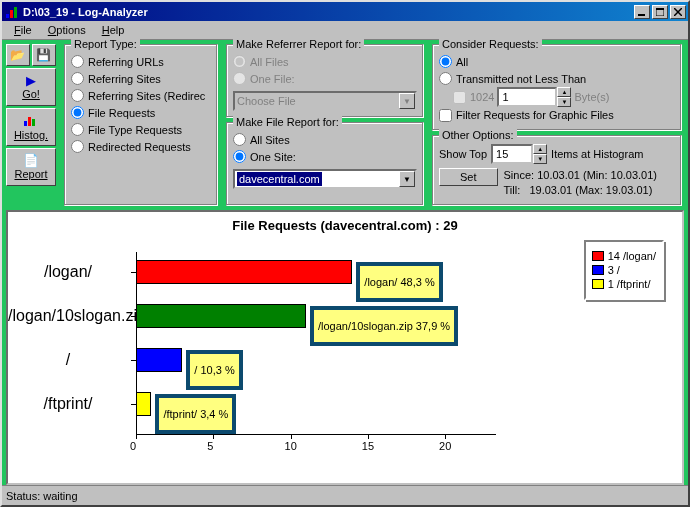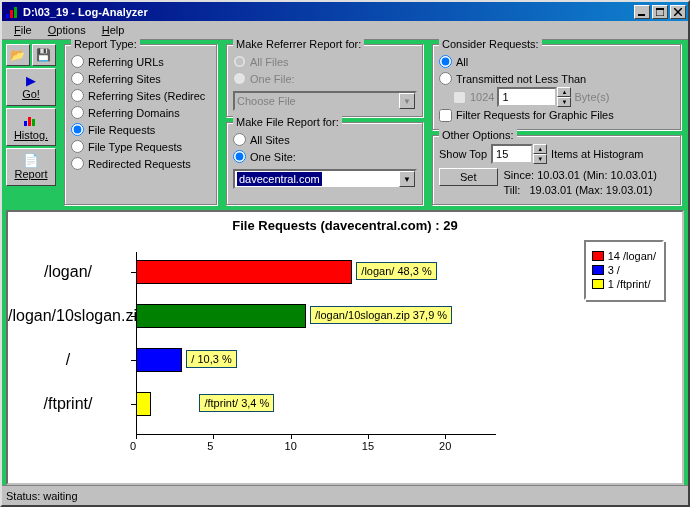--- a/index.html
+++ b/index.html
@@ -34,21 +34,21 @@
 .spin { flex: 1; background: #c0c0c0; border: 1px solid; border-color: #fff #404040 #404040 #fff; font-size: 6px; display: flex; align-items: center; justify-content: center; cursor: pointer; }
 .btn { background: #c0c0c0; border: 1px solid; border-color: #fff #404040 #404040 #fff; padding: 2px 20px; cursor: pointer; font-size: 11px; }
 .panels { display: flex; gap: 8px; flex: 1; }
 .chart-area { flex: 1; background: #fff; margin: 0 4px 0 4px; border: 2px inset #c0c0c0; position: relative; }
 .chart-title { font-weight: bold; font-size: 13px; text-align: center; padding: 6px 0 2px 0; }
 .legend { position: absolute; right: 18px; top: 28px; background: #fff; border: 2px solid; border-color: #808080 #fff #fff #808080; box-shadow: 2px 2px 0 #808080; padding: 7px 6px; font-size: 11px; }
 .legend-row { display: flex; align-items: center; gap: 4px; padding: 1px 0; }
 .legend-sw { width: 12px; height: 10px; border: 1px solid #000; }
 .ylabel { position: absolute; font-size: 16px; text-align: center; transform: translateY(-50%); }
 .bar { position: absolute; height: 24px; border: 1px solid #000; }
-.dlabel { position: absolute; background: #ffff80; border: 1px solid #0c4a6e; padding: 2px 4px; font-size: 11px; white-space: nowrap; }
+.dlabel { position: absolute; background: #ffff80; border: 4px solid #0c4a6e; padding: 10px 4px; font-size: 11px; white-space: nowrap; }
 .xaxis { position: absolute; bottom: 14px; font-size: 11px; }
 .statusbar { height: 20px; border-top: 1px solid #808080; display: flex; align-items: center; padding: 0 4px; font-size: 11px; background: #c0c0c0; }
 .axis-line { position: absolute; background: #000; }
 .tick { position: absolute; width: 1px; height: 5px; background: #000; }
 .col1 { width: 154px; }
 .col2 { width: 198px; }
 .col3 { width: 250px; }
 </style>
 </head>
 <body>
@@ -126,24 +126,20 @@
               <input type="radio" name="rt" style="">
               <span>Referring URLs</span>
             </div>
             <div class="radio-row">
               <input type="radio" name="rt" style="">
               <span>Referring Sites</span>
             </div>
             <div class="radio-row">
               <input type="radio" name="rt" style="">
               <span>Referring Sites (Redirec</span>
-            </div>
-            <div class="radio-row">
-              <input type="radio" name="rt" style="">
-              <span>Referring Domains</span>
             </div>
             <div class="radio-row">
               <input type="radio" name="rt" checked="" style="">
               <span>File Requests</span>
             </div>
             <div class="radio-row">
               <input type="radio" name="rt" style="">
               <span>File Type Requests</span>
             </div>
             <div class="radio-row">
@@ -271,21 +267,21 @@
         <div class="ylabel" style="left: 0px; width: 120px; top: 104px;">/logan/10slogan.zip</div>
         <div class="bar" style="left: 128px; top: 92px; width: 170px; height: 24px; background: rgb(0, 128, 0);"></div>
         <div class="dlabel" style="left: 302px; top: 94px; text-align: center;">/logan/10slogan.zip 37,9 %</div>
         <div class="axis-line" style="left: 123px; top: 104px; width: 5px; height: 1px;"></div>
         <div class="ylabel" style="left: 0px; width: 120px; top: 148px;">/</div>
         <div class="bar" style="left: 128px; top: 136px; width: 46.3636px; height: 24px; background: rgb(0, 0, 255);"></div>
         <div class="dlabel" style="left: 178.364px; top: 138px;">/ 10,3 %</div>
         <div class="axis-line" style="left: 123px; top: 148px; width: 5px; height: 1px;"></div>
         <div class="ylabel" style="left: 0px; width: 120px; top: 192px;">/ftprint/</div>
         <div class="bar" style="left: 128px; top: 180px; width: 15.4545px; height: 24px; background: rgb(255, 255, 0);"></div>
-        <div class="dlabel" style="left: 147.455px; top: 182px; margin-left: 44px;">/ftprint/ 3,4 %</div>
+        <div class="dlabel" style="left: 147.455px; top: 182px;">/ftprint/ 3,4 %</div>
         <div class="axis-line" style="left: 123px; top: 192px; width: 5px; height: 1px;"></div>
         <div class="tick" style="left: 128px; top: 222px;"></div>
         <div class="xaxis" style="left: 122px; top: 228px;">0</div>
         <div class="tick" style="left: 205.273px; top: 222px;"></div>
         <div class="xaxis" style="left: 199.273px; top: 228px;">5</div>
         <div class="tick" style="left: 282.545px; top: 222px;"></div>
         <div class="xaxis" style="left: 276.545px; top: 228px;">10</div>
         <div class="tick" style="left: 359.818px; top: 222px;"></div>
         <div class="xaxis" style="left: 353.818px; top: 228px;">15</div>
         <div class="tick" style="left: 437.091px; top: 222px;"></div>

